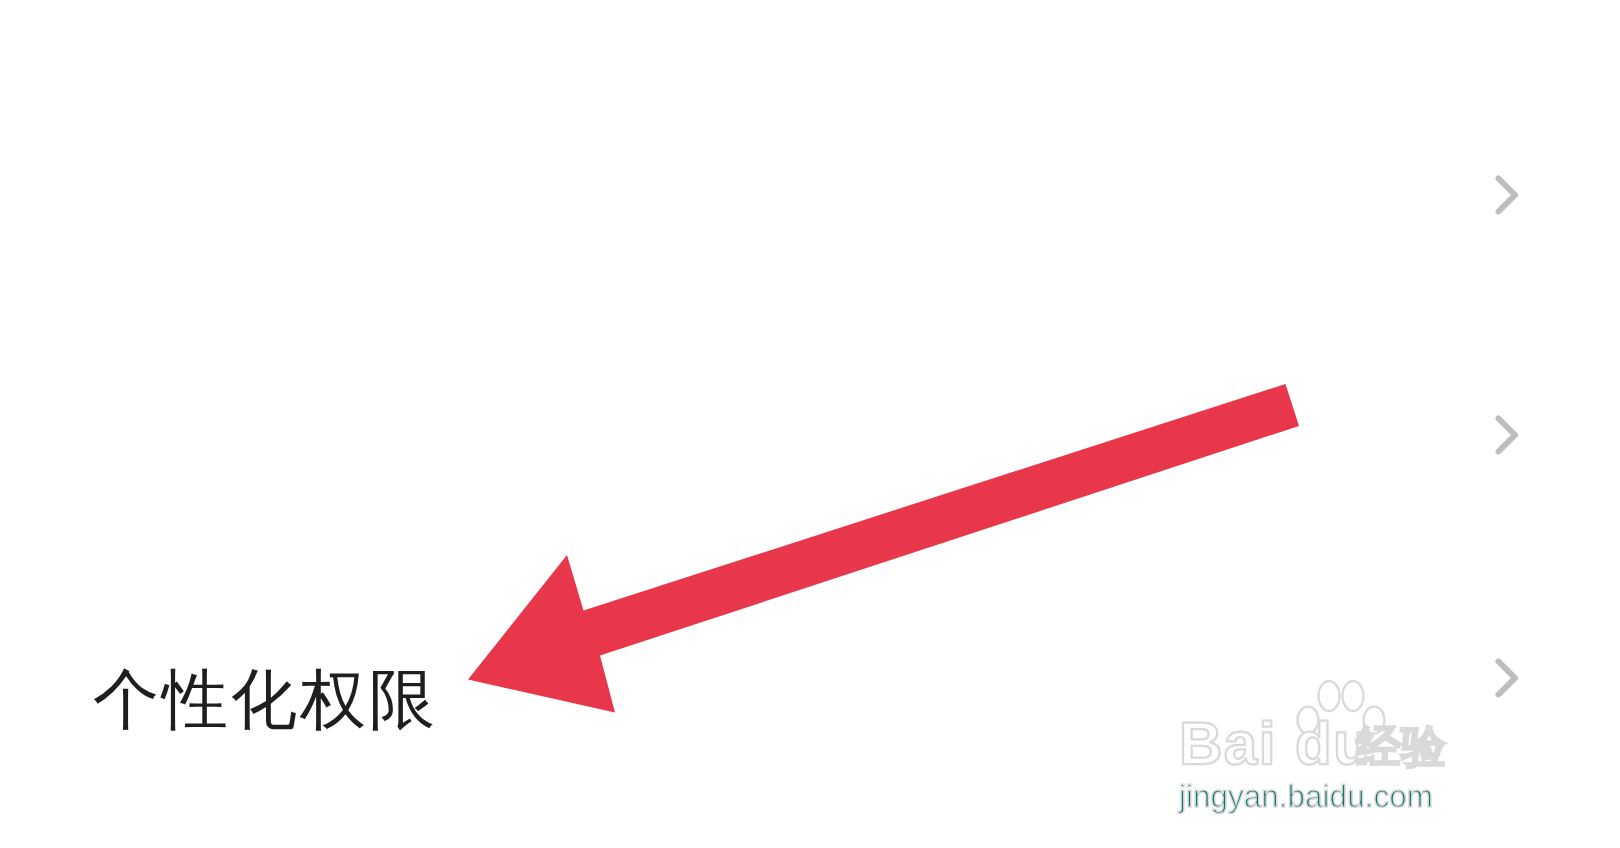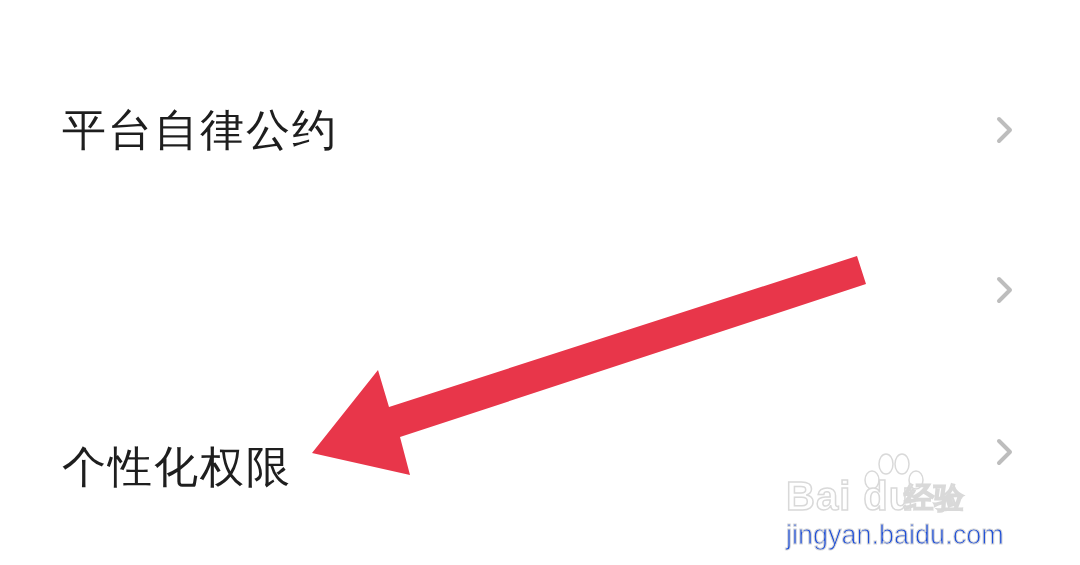--- a/index.html
+++ b/index.html
@@ -26,31 +26,30 @@
   .wm-logo {
     position: absolute; left: 4px; top: 24px; font-size: 40px; font-weight: bold;
     color: #ffffff; -webkit-text-stroke: 1.5px #d9d9d9; letter-spacing: 1px;
     font-family: "Liberation Sans", sans-serif;
   }
   .wm-cn {
     position: absolute; left: 122px; top: 28px; font-size: 30px; font-weight: bold;
     color: #ffffff; -webkit-text-stroke: 1.2px #d9d9d9;
   }
   .wm-url {
-    position: absolute; left: 4px; top: 70px; font-size: 27px;
-    color: #1d4ed8; -webkit-text-stroke: 1px #d9d9d9;
+    position: absolute; left: 4px; top: 70px; font-size: 21px;
+    color: #0f766e; -webkit-text-stroke: 1px #d9d9d9;
     font-family: "Liberation Sans", sans-serif;
   }
 </style>
 </head>
 <body>
 
 <div class="settings-list">
   <div class="row" style="top:70px;">
-    <span class="row-label" style="top:30px;">平台自律公约</span>
     <svg class="chev" style="top:45px;" viewBox="0 0 22 30">
       <polyline points="5,4 16,15 5,26" fill="none" stroke="#bdbdbd" stroke-width="4" stroke-linecap="round" stroke-linejoin="round"></polyline>
     </svg>
   </div>
 
   <div class="row" style="top:232px;">
     <svg class="chev" style="top:43px;" viewBox="0 0 22 30">
       <polyline points="5,4 16,15 5,26" fill="none" stroke="#bdbdbd" stroke-width="4" stroke-linecap="round" stroke-linejoin="round"></polyline>
     </svg>
   </div>

